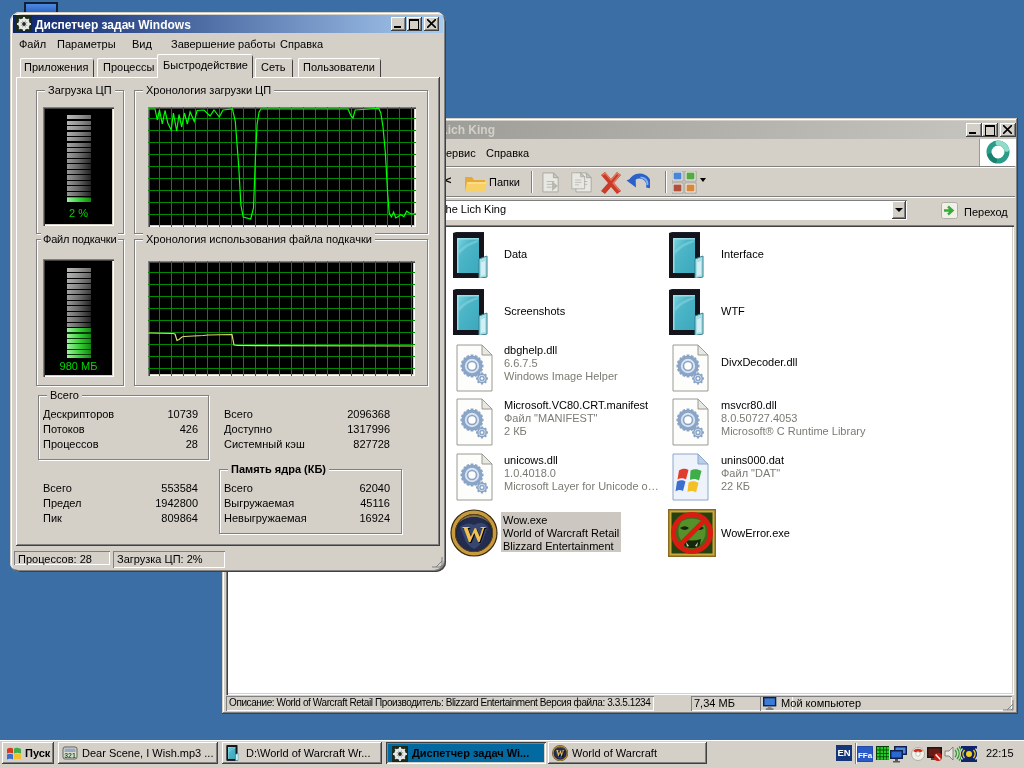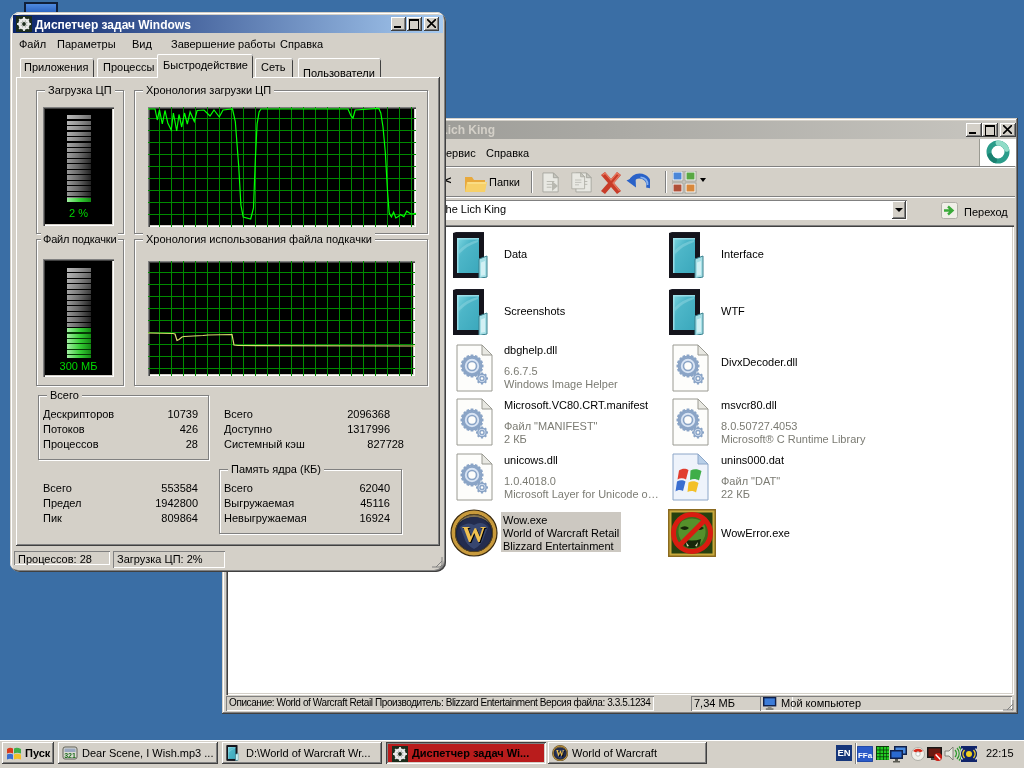--- a/index.html
+++ b/index.html
@@ -9,21 +9,21 @@
 .tb-act{background:linear-gradient(90deg,#0A246A,#A6CAF0);}
 .tb-inact{background:linear-gradient(90deg,#8E8E8A,#C8C6C0);}
 .capbtn{position:absolute;width:16px;height:14px;background:#D4D0C8;
   box-shadow: inset -1px -1px 0 #404040, inset 1px 1px 0 #fff, inset -2px -2px 0 #808080, inset 2px 2px 0 #D4D0C8;}
 .sunk{box-shadow: inset 1px 1px 0 #808080, inset -1px -1px 0 #fff;}
 .deep{box-shadow: inset 1px 1px 0 #808080, inset 2px 2px 0 #404040, inset -1px -1px 0 #fff, inset -2px -2px 0 #D4D0C8;}
 .grp{position:absolute;border:1px solid #808080;box-shadow:inset 1px 1px 0 #fff, 1px 1px 0 #fff;}
 .grplab{position:absolute;top:-7px;left:8px;background:#D4D0C8;padding:0 3px;white-space:nowrap;}
 .row{position:absolute;white-space:nowrap;}
 .rnum{position:absolute;text-align:right;white-space:nowrap;}
-.gray{color:#7B7B73;margin-top:8px;}
+.gray{color:#7B7B73;}
 .tsbtn{position:absolute;top:742px;height:22px;background:#D4D0C8;
   box-shadow: inset -1px -1px 0 #404040, inset 1px 1px 0 #fff, inset -2px -2px 0 #808080, inset 2px 2px 0 #D4D0C8;
   display:flex;align-items:center;padding-left:4px;box-sizing:border-box;white-space:nowrap;overflow:hidden;}
 </style></head>
 <body>
 
 <div class="abs" style="left:24px;top:2px;width:30px;height:9px;background:linear-gradient(180deg,#4e8ae0,#2a62c0);border:2px solid #10203a;border-bottom:none;"></div>
 
 <svg width="0" height="0" style="position:absolute">
     <defs>
@@ -349,21 +349,21 @@
  <div class="abs" style="left:87px;top:46px;width:79px;height:19px;background:#D4D0C8;box-shadow:inset 1px 0 0 #fff, inset 0 1px 0 #fff, inset -1px 0 0 #404040;border-radius:2px 2px 0 0;">
       <div class="abs" style="left:6px;top:3px;">Процессы</div>
     </div>
  <div class="abs" style="left:147px;top:42px;width:96px;height:24px;background:#D4D0C8;box-shadow:inset 1px 0 0 #fff, inset 0 1px 0 #fff, inset -1px 0 0 #404040, inset 0 -1px 0 #D4D0C8;border-radius:2px 2px 0 0;z-index:2;">
       <div class="abs" style="left:6px;top:5px;">Быстродействие</div>
     </div>
  <div class="abs" style="left:245px;top:46px;width:38px;height:19px;background:#D4D0C8;box-shadow:inset 1px 0 0 #fff, inset 0 1px 0 #fff, inset -1px 0 0 #404040;border-radius:2px 2px 0 0;">
       <div class="abs" style="left:6px;top:3px;">Сеть</div>
     </div>
  <div class="abs" style="left:288px;top:46px;width:83px;height:19px;background:#D4D0C8;box-shadow:inset 1px 0 0 #fff, inset 0 1px 0 #fff, inset -1px 0 0 #404040;border-radius:2px 2px 0 0;">
-      <div class="abs" style="left:5px;top:9px;">Пользователи</div>
+      <div class="abs" style="left:5px;top:3px;">Пользователи</div>
     </div>
 
  <div class="grp" style="left:26px;top:78px;width:86px;height:142px;">
       <div class="grplab">Загрузка ЦП</div>
     </div>
  <div class="abs deep" style="left:33px;top:95px;width:71px;height:119px;background:#000;">
    <div class="abs" style="left:24px;top:8px;width:24px;height:83px;background-image:repeating-linear-gradient(180deg, rgba(0,0,0,0) 0 4.4px, #000 4.4px 5.5px),linear-gradient(180deg, rgba(255,255,255,0.35), rgba(255,255,255,0) 60%),linear-gradient(90deg,#969696,#6a6a6a 45%,#222);"></div>
    <div class="abs" style="left:24px;top:91px;width:24px;height:4px;background:linear-gradient(90deg,#a0f0a0,#35cc35 55%,#128812);"></div>
    <div class="abs" style="left:0;top:100px;width:71px;text-align:center;color:#00D800;">2 %</div>
  </div>
@@ -380,21 +380,21 @@
    <polyline fill="none" stroke="#00FF00" stroke-width="1.2" points="0,2 7,2 9.3,13 11.5,3 14.3,17 17,3.5 19.8,16 23.2,23 25.4,6 28.7,24 31,7.5 33.7,20 36.5,6 39.3,17 42.1,5 46.3,14.5 49.1,3.5 56,3 62,9 66,3 71.3,10 75,3 84.5,2 87.3,14.5 90.7,59 92.9,98 95.2,110 102.7,112 105.5,101 107.4,51 109.1,17 111.1,5 113,2 200,2 203,9 205,11 207.2,3 230.8,1.5 232.8,6 235,20 237.3,45 239.5,84 241.2,106 243.4,110 245.6,105 247.8,111 250.3,109.6 252.3,107.6 255.9,109.6 258.7,104.2 262.9,107 268,106.4"></polyline>
   </svg>
  </div>
 
  <div class="grp" style="left:26px;top:227px;width:86px;height:145px;">
       <div class="grplab" style="left:4px;padding:0 2px;letter-spacing:-0.2px;">Файл подкачки</div>
     </div>
  <div class="abs deep" style="left:33px;top:247px;width:71px;height:118px;background:#000;">
    <div class="abs" style="left:24px;top:9px;width:24px;height:60px;background-image:repeating-linear-gradient(180deg, rgba(0,0,0,0) 0 4.4px, #000 4.4px 5.5px),linear-gradient(180deg, rgba(255,255,255,0.35), rgba(255,255,255,0) 60%),linear-gradient(90deg,#969696,#6a6a6a 45%,#222);"></div>
    <div class="abs" style="left:24px;top:69px;width:24px;height:30px;background-image:repeating-linear-gradient(180deg, rgba(0,0,0,0) 0 4.4px, #063806 4.4px 5.5px),linear-gradient(90deg,#a0f0a0,#35cc35 55%,#128812);"></div>
-   <div class="abs" style="left:0;top:101px;width:71px;text-align:center;color:#00D800;">300 МБ</div>
+   <div class="abs" style="left:0;top:101px;width:71px;text-align:center;color:#00D800;">980 МБ</div>
  </div>
 
  <div class="grp" style="left:124px;top:227px;width:292px;height:145px;">
       <div class="grplab">Хронология использования файла подкачки</div>
     </div>
  <div class="abs deep" style="left:138px;top:249px;width:267px;height:115px;background:#000;">
   <svg width="267" height="115" style="position:absolute;left:0;top:0;">
    <g stroke="#008A00" stroke-width="1">
     <path d="M0,11.5 H267 M0,23.5 H267 M0,35.5 H267 M0,47.5 H267 M0,59.5 H267 M0,71.5 H267 M0,83.5 H267 M0,95.5 H267 M0,107.5 H267"></path>
     <path d="M11.5,0 V115 M23.5,0 V115 M35.5,0 V115 M47.5,0 V115 M59.5,0 V115 M71.5,0 V115 M83.5,0 V115 M95.5,0 V115 M107.5,0 V115 M119.5,0 V115 M131.5,0 V115 M143.5,0 V115 M155.5,0 V115 M167.5,0 V115 M179.5,0 V115 M191.5,0 V115 M203.5,0 V115 M215.5,0 V115 M227.5,0 V115 M239.5,0 V115 M251.5,0 V115 M263.5,0 V115"></path>
@@ -410,28 +410,28 @@
     <div class="rnum" style="left:100px;top:396px;width:88px;">10739</div>
  <div class="row" style="left:33px;top:411px;">Потоков</div>
     <div class="rnum" style="left:100px;top:411px;width:88px;">426</div>
  <div class="row" style="left:33px;top:426px;">Процессов</div>
     <div class="rnum" style="left:100px;top:426px;width:88px;">28</div>
  <div class="row" style="left:214px;top:396px;">Всего</div>
     <div class="rnum" style="left:290px;top:396px;width:90px;">2096368</div>
  <div class="row" style="left:214px;top:411px;">Доступно</div>
     <div class="rnum" style="left:290px;top:411px;width:90px;">1317996</div>
  <div class="row" style="left:214px;top:426px;">Системный кэш</div>
-    <div class="rnum" style="left:290px;top:426px;width:90px;padding-left:14px;">827728</div>
+    <div class="rnum" style="left:290px;top:426px;width:90px;">827728</div>
  <div class="row" style="left:33px;top:470px;">Всего</div>
     <div class="rnum" style="left:100px;top:470px;width:88px;">553584</div>
  <div class="row" style="left:33px;top:485px;">Предел</div>
     <div class="rnum" style="left:100px;top:485px;width:88px;">1942800</div>
  <div class="row" style="left:33px;top:500px;">Пик</div>
     <div class="rnum" style="left:100px;top:500px;width:88px;">809864</div>
- <div class="grp" style="left:209px;top:457px;width:181px;height:63px;">
+ <div class="grp" style="left:209px;top:457px;width:181px;height:63px;font-weight:bold;">
       <div class="grplab">Память ядра (КБ)</div>
     </div>
  <div class="row" style="left:214px;top:470px;">Всего</div>
     <div class="rnum" style="left:290px;top:470px;width:90px;">62040</div>
  <div class="row" style="left:214px;top:485px;">Выгружаемая</div>
     <div class="rnum" style="left:290px;top:485px;width:90px;">45116</div>
  <div class="row" style="left:214px;top:500px;">Невыгружаемая</div>
     <div class="rnum" style="left:290px;top:500px;width:90px;">16924</div>
 
  <div class="abs sunk" style="left:4px;top:539px;width:96px;height:14px;">
@@ -460,21 +460,21 @@
    <rect x="1" y="2" width="14" height="12" rx="2" fill="#dcdcd4" stroke="#606058"></rect>
    <rect x="2.5" y="3.5" width="11" height="3.5" fill="#9aa8c0"></rect>
    <text x="8" y="12.5" font-size="7" text-anchor="middle" fill="#1a6a1a" font-weight="bold">321</text>
   </svg>Dear Scene, I Wish.mp3 ...</div>
  <div class="tsbtn" style="left:222px;top:2px;width:160px;">
   <svg width="16" height="16" style="margin-right:4px;flex:none;">
         <g transform="scale(0.34)">
           <use href="#tfolder"></use>
         </g>
       </svg>D:\World of Warcraft Wr...</div>
- <div class="tsbtn" style="left:386px;top:2px;width:160px;font-weight:bold;background:#b91c1c;box-shadow: inset 1px 1px 0 #404040, inset -1px -1px 0 #fff, inset 2px 2px 0 #808080, inset -2px -2px 0 #D4D0C8;">
+ <div class="tsbtn" style="left:386px;top:2px;width:160px;font-weight:bold;background:#0369a1;box-shadow: inset 1px 1px 0 #404040, inset -1px -1px 0 #fff, inset 2px 2px 0 #808080, inset -2px -2px 0 #D4D0C8;">
   <svg width="16" height="16" style="margin:1px 4px 0 2px;flex:none;">
    <rect x="0" y="0" width="16" height="16" fill="#1c2c1c"></rect>
    <circle cx="8" cy="8" r="4.6" fill="none" stroke="#ececec" stroke-width="2.4"></circle>
    <g stroke="#ececec" stroke-width="1.8">
           <line x1="8" y1="1" x2="8" y2="15"></line>
           <line x1="1" y1="8" x2="15" y2="8"></line>
           <line x1="3.2" y1="3.2" x2="12.8" y2="12.8"></line>
           <line x1="12.8" y1="3.2" x2="3.2" y2="12.8"></line>
         </g>
    <circle cx="8" cy="8" r="1.9" fill="#1c2c1c"></circle>

